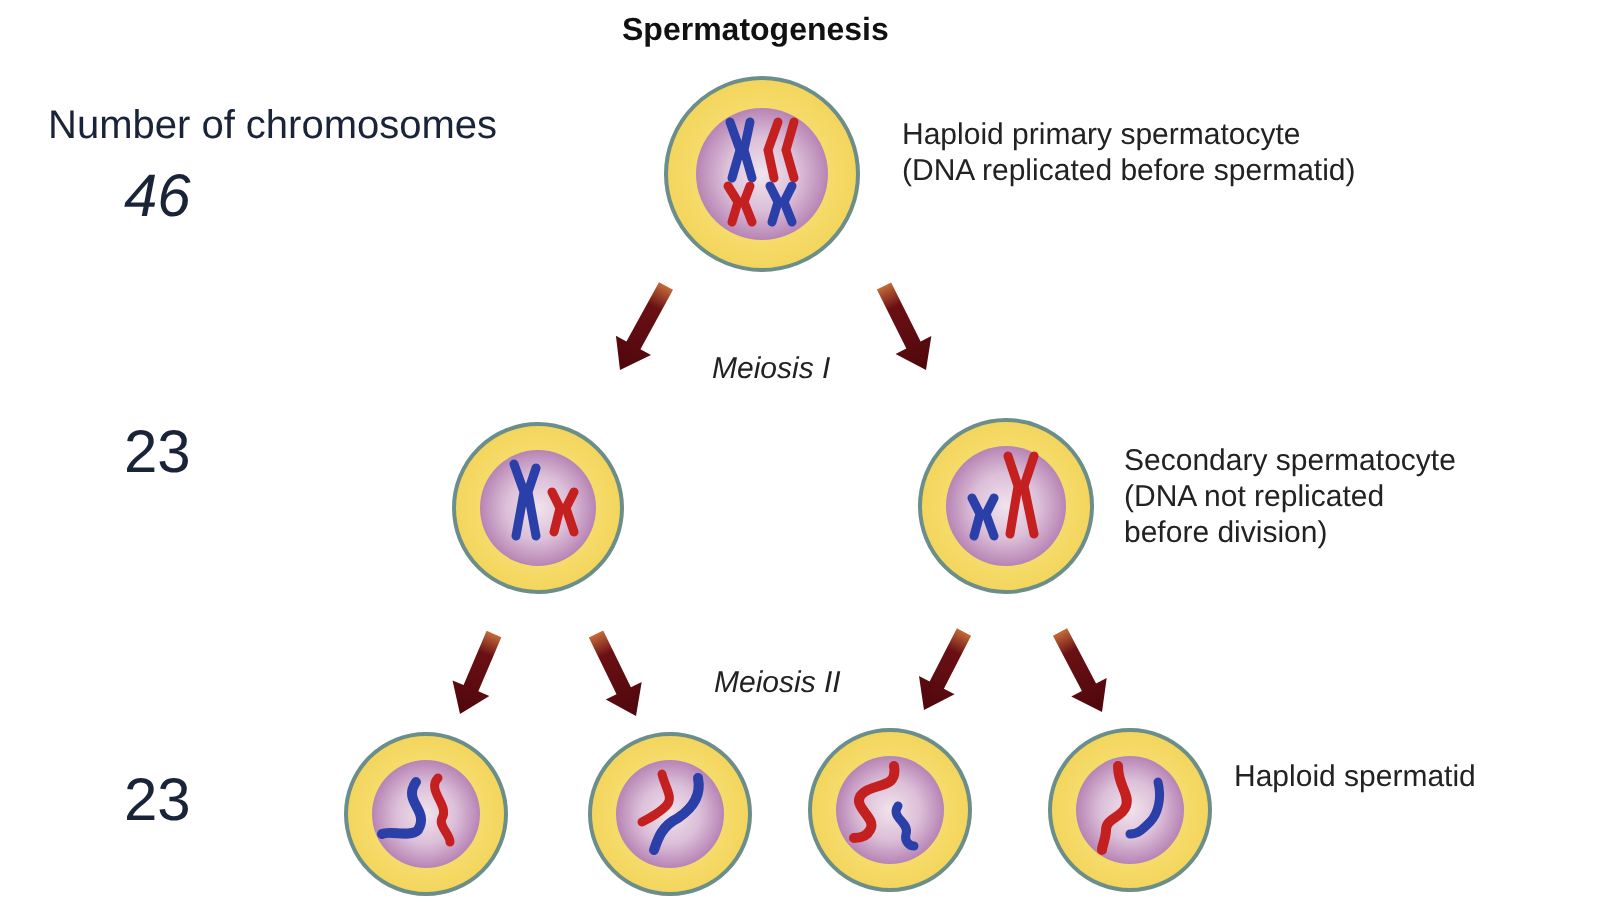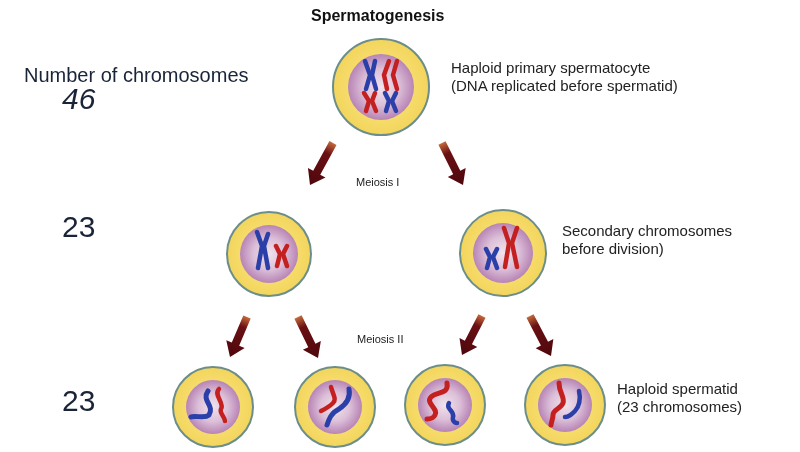--- a/index.html
+++ b/index.html
@@ -1,30 +1,30 @@
 <!DOCTYPE html>
 <html><head>
 <meta charset="utf-8">
 <style>
   html, body { margin: 0; padding: 0; background: #ffffff; }
   body { width: 800px; height: 452px; position: relative; overflow: hidden;
          font-family: "Liberation Sans", sans-serif; }
   .abs { position: absolute; white-space: nowrap; }
   .title { left: 311px; top: 7px; font-size: 16px; font-weight: bold; color: #111; }
-  .axis-label { left: 24px; top: 52px; font-size: 20px; color: #1a2438; margin-top: 12px; }
+  .axis-label { left: 24px; top: 52px; font-size: 20px; color: #1a2438; }
   .count { font-size: 30px; color: #1a2438; }
   .c46 { left: 62px; top: 82px; font-style: italic; }
   .c23a { left: 62px; top: 210px; }
   .c23b { left: 62px; top: 384px; }
   .desc { font-size: 15px; color: #222; line-height: 18px; }
   .d1 { left: 451px; top: 59px; }
   .d2 { left: 562px; top: 222px; }
   .d3 { left: 617px; top: 380px; }
   .d2 span, .d1 span, .d3 span { display: block; }
-  .stage { font-size: 11px; color: #222; }
+  .stage { font-size: 15px; font-style: italic; color: #222; }
   .m1 { left: 356px; top: 176px; }
   .m2 { left: 357px; top: 333px; }
   svg#art { position: absolute; left: 0; top: 0; }
 </style>
 </head>
 <body>
 
 <svg id="art" width="800" height="452" viewBox="0 0 800 452">
   <defs>
     <radialGradient id="nucGrad" cx="50%" cy="50%" r="50%">
@@ -144,22 +144,22 @@
 <div class="abs axis-label">Number of chromosomes</div>
 <div class="abs count c46">46</div>
 <div class="abs count c23a">23</div>
 <div class="abs count c23b">23</div>
 
 <div class="abs desc d1">
   <span>Haploid primary spermatocyte</span>
   <span>(DNA replicated before spermatid)</span>
 </div>
 <div class="abs desc d2">
-  <span>Secondary chromosomes</span>
+  <span>Secondary spermatocyte</span>
+  <span>(DNA not replicated</span>
   <span>before division)</span>
 </div>
 <div class="abs desc d3">
   <span>Haploid spermatid</span>
-  <span>(23 chromosomes)</span>
 </div>
 
 <div class="abs stage m1">Meiosis I</div>
 <div class="abs stage m2">Meiosis II</div>
 
 </body></html>

